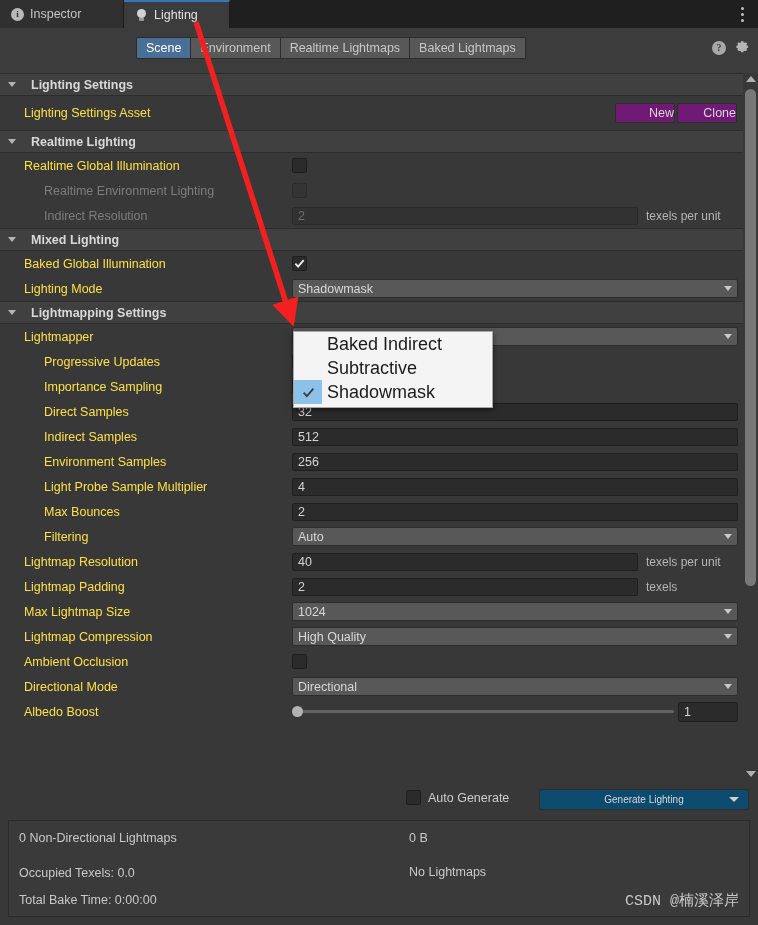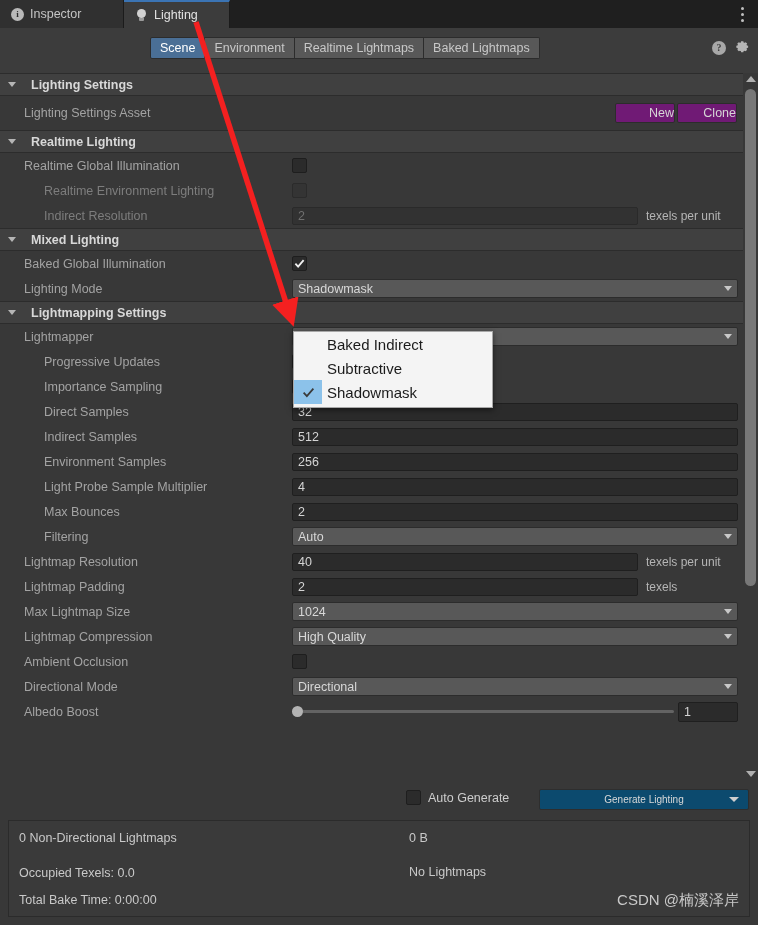--- a/index.html
+++ b/index.html
@@ -46,21 +46,21 @@
     display: flex; flex-direction: column; align-items: center;
     justify-content: center; gap: 3px;
   }
   .kebab i { width: 3px; height: 3px; border-radius: 50%; background: #c0c0c0; display: block; }
 
   
   .subbar {
     position: absolute; top: 28px; left: 0; width: 758px; height: 45px;
     background: #3c3c3c;
   }
-  .modebtns { position: absolute; left: 150px; top: 9px; display: flex; border-radius: 6px; }
+  .modebtns { position: absolute; left: 136px; top: 9px; display: flex; border-radius: 6px; }
   .modebtn {
     height: 22px; padding: 0 9px;
     display: flex; align-items: center; justify-content: center;
     font-size: 12.5px; color: #c8c8c8;
     background: #585858; border: 1px solid #2c2c2c; border-left-width: 0;
   }
   .modebtn:first-child { border-left-width: 1px; border-radius: 2px 0 0 2px; }
   .modebtn:last-child { border-radius: 0 2px 2px 0; }
   .modebtn.sel { background: #4a6f96; color: #ffffff; }
   .helpgear { position: absolute; right: 8px; top: 12px; display: flex; gap: 9px; align-items: center; }
@@ -80,21 +80,21 @@
     display: flex; align-items: center; padding-left: 8px; gap: 8px;
   }
   .sect .tri {
     width: 0; height: 0; margin-right: 7px;
     border-left: 4.5px solid transparent; border-right: 4.5px solid transparent;
     border-top: 5.5px solid #b5b5b5;
   }
   .sect .stitle { font-size: 12.5px; font-weight: bold; color: #d8d8d8; }
 
   .row { position: relative; height: 25px; display: flex; align-items: center; }
-  .lab { font-size: 12.5px; color: #a3a3a3; }
+  .lab { font-size: 12.5px; color: #fde047; }
   .lab.dim { color: #7d7d7d; }
   .indent1 { padding-left: 24px; }
   .indent2 { padding-left: 44px; }
 
   .ctrl { position: absolute; left: 292px; }
 
   .chk {
     width: 15px; height: 15px; background: #2b2b2b;
     border: 1px solid #1e1e1e; border-radius: 2px;
     display: flex; align-items: center; justify-content: center;
@@ -168,21 +168,21 @@
   }
 
   
   .ddmenu {
     position: absolute; left: 293px; top: 331px; width: 200px; height: 77px;
     background: #f4f4f4; border: 1px solid #a8a8a8;
     box-shadow: 0 2px 6px rgba(0,0,0,.5); z-index: 40;
   }
   .dditem {
     height: 24px; display: flex; align-items: center;
-    font-size: 15px; color: #1b1b1b; padding-left: 0px;
+    font-size: 18px; color: #1b1b1b; padding-left: 0px;
   }
   .dditem .ck {
     width: 28px; height: 24px; display: flex;
     align-items: center; justify-content: center;
   }
   .dditem.on .ck { background: #8cc2ea; }
   .dditem .dl { padding-left: 5px; }
 
   
   .footer { position: absolute; top: 780px; left: 0; width: 758px; height: 145px; background: #383838; }
@@ -202,21 +202,21 @@
     border-top: 5.5px solid #cfcfcf;
   }
   .statbox {
     position: absolute; top: 40px; left: 8px; width: 742px; height: 97px;
     background: #3a3a3a; border: 1px solid #2b2b2b;
   }
   .stat { position: absolute; font-size: 12.5px; color: #c9c9c9; }
   .watermark {
     position: absolute; right: 10px; bottom: 6px;
     font-size: 15px; color: #c9c9c9;
-    font-family: Liberation Sans, sans-serif;
+    font-family: Liberation Mono, monospace;
   }
 
   
   .scroll { position: absolute; right: 0; top: 73px; width: 15px; height: 707px; background: #383838; }
   .scroll .arr {
     position: absolute; left: 3px; width: 0; height: 0;
     border-left: 5px solid transparent; border-right: 5px solid transparent;
   }
   .scroll .up { top: 3px; border-bottom: 6px solid #b0b0b0; }
   .scroll .dn3 { bottom: 3px; border-top: 6px solid #b0b0b0; }

